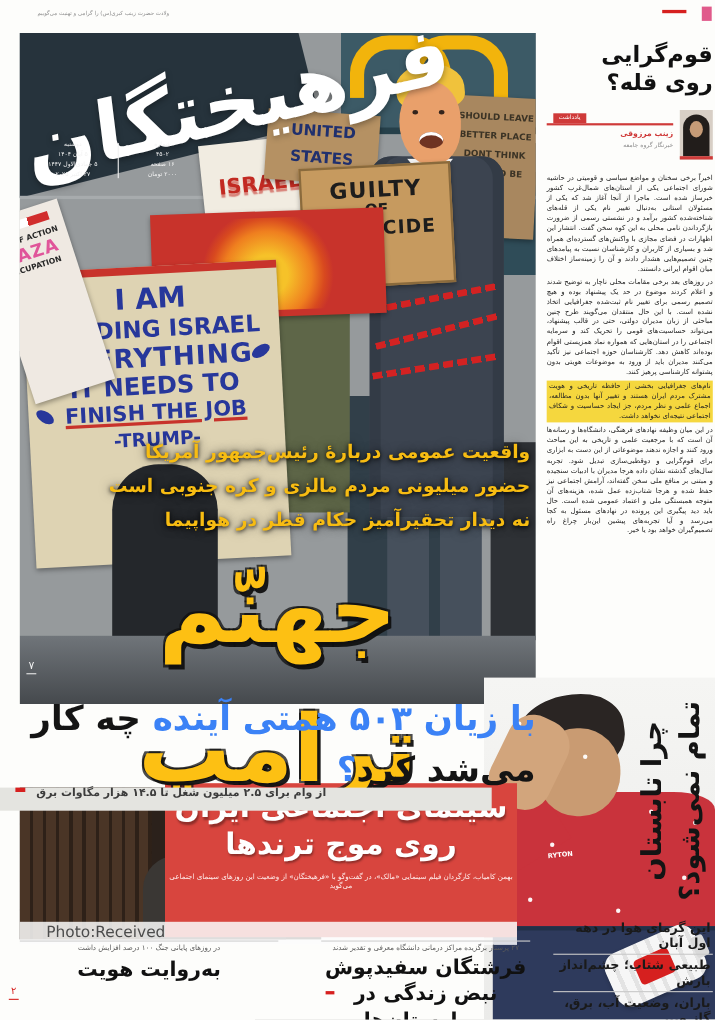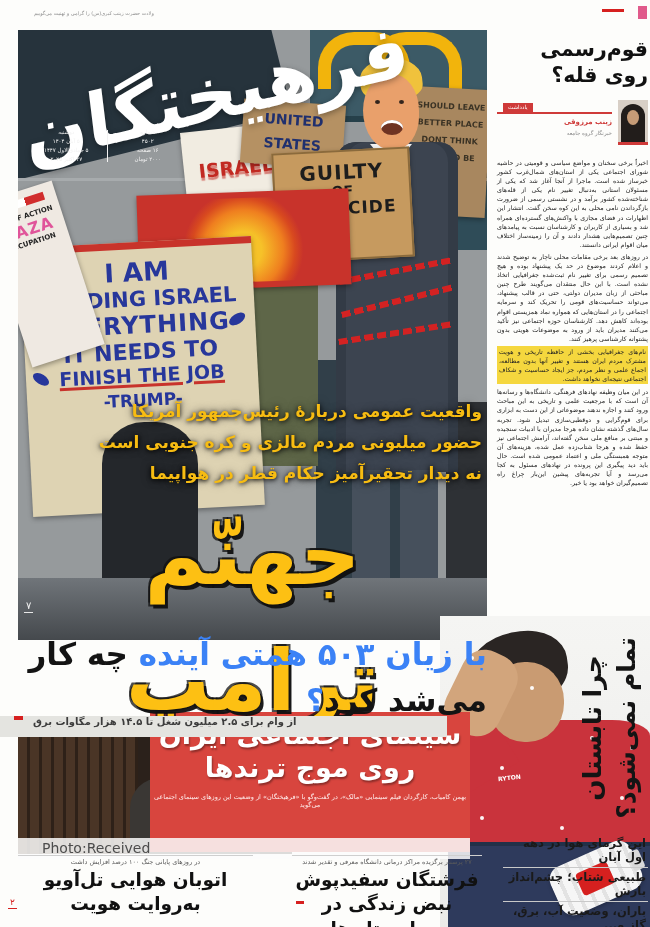--- a/index.html
+++ b/index.html
@@ -287,21 +287,21 @@
 
   <div class="abs kicker">
     <div>واقعیت عمومی دربارهٔ رئیس‌جمهور آمریکا</div>
     <div>حضور میلیونی مردم مالزی و کره جنوبی است</div>
     <div>نه دیدار تحقیرآمیز حکام قطر در هواپیما</div>
   </div>
   <div class="abs lead-head">جهنّم ترامپ</div>
   <div class="abs pageref7">۷</div>
 
   <div class="abs column">
-    <div class="col-head">قوم‌رسمی روی قله؟</div>
+    <div class="col-head">قوم‌گرایی روی قله؟</div>
     <div class="author">
       <div class="a-rule"></div>
       <div class="a-tag">یادداشت</div>
       <div class="a-photo">
         <div class="a-hijab"></div>
         <div class="a-face"></div>
       </div>
       <div class="a-name">زینب مرزوقی</div>
       <div class="a-role">خبرنگار گروه جامعه</div>
     </div>
@@ -373,19 +373,18 @@
 
   </div>
 
   <div class="abs bot bot-right">
     <div class="bk">۲۷ پرستار برگزیده مراکز درمانی دانشگاه معرفی و تقدیر شدند</div>
     <div class="b1">فرشتگان سفیدپوش</div>
     <div class="b2">نبض زندگی در بیمارستان‌ها</div>
   </div>
   <div class="abs bot bot-left">
     <div class="bk">در روزهای پایانی جنگ ۱۰۰ درصد افزایش داشت</div>
-    <div class="b1">اتوبان هوایی تل‌آویو</div>
     <div class="b2">به‌روایت هویت</div>
   </div>
   <div class="abs page2">۲</div>
   <div class="abs redtick"></div>
 
 </div>
 
 </body></html>

